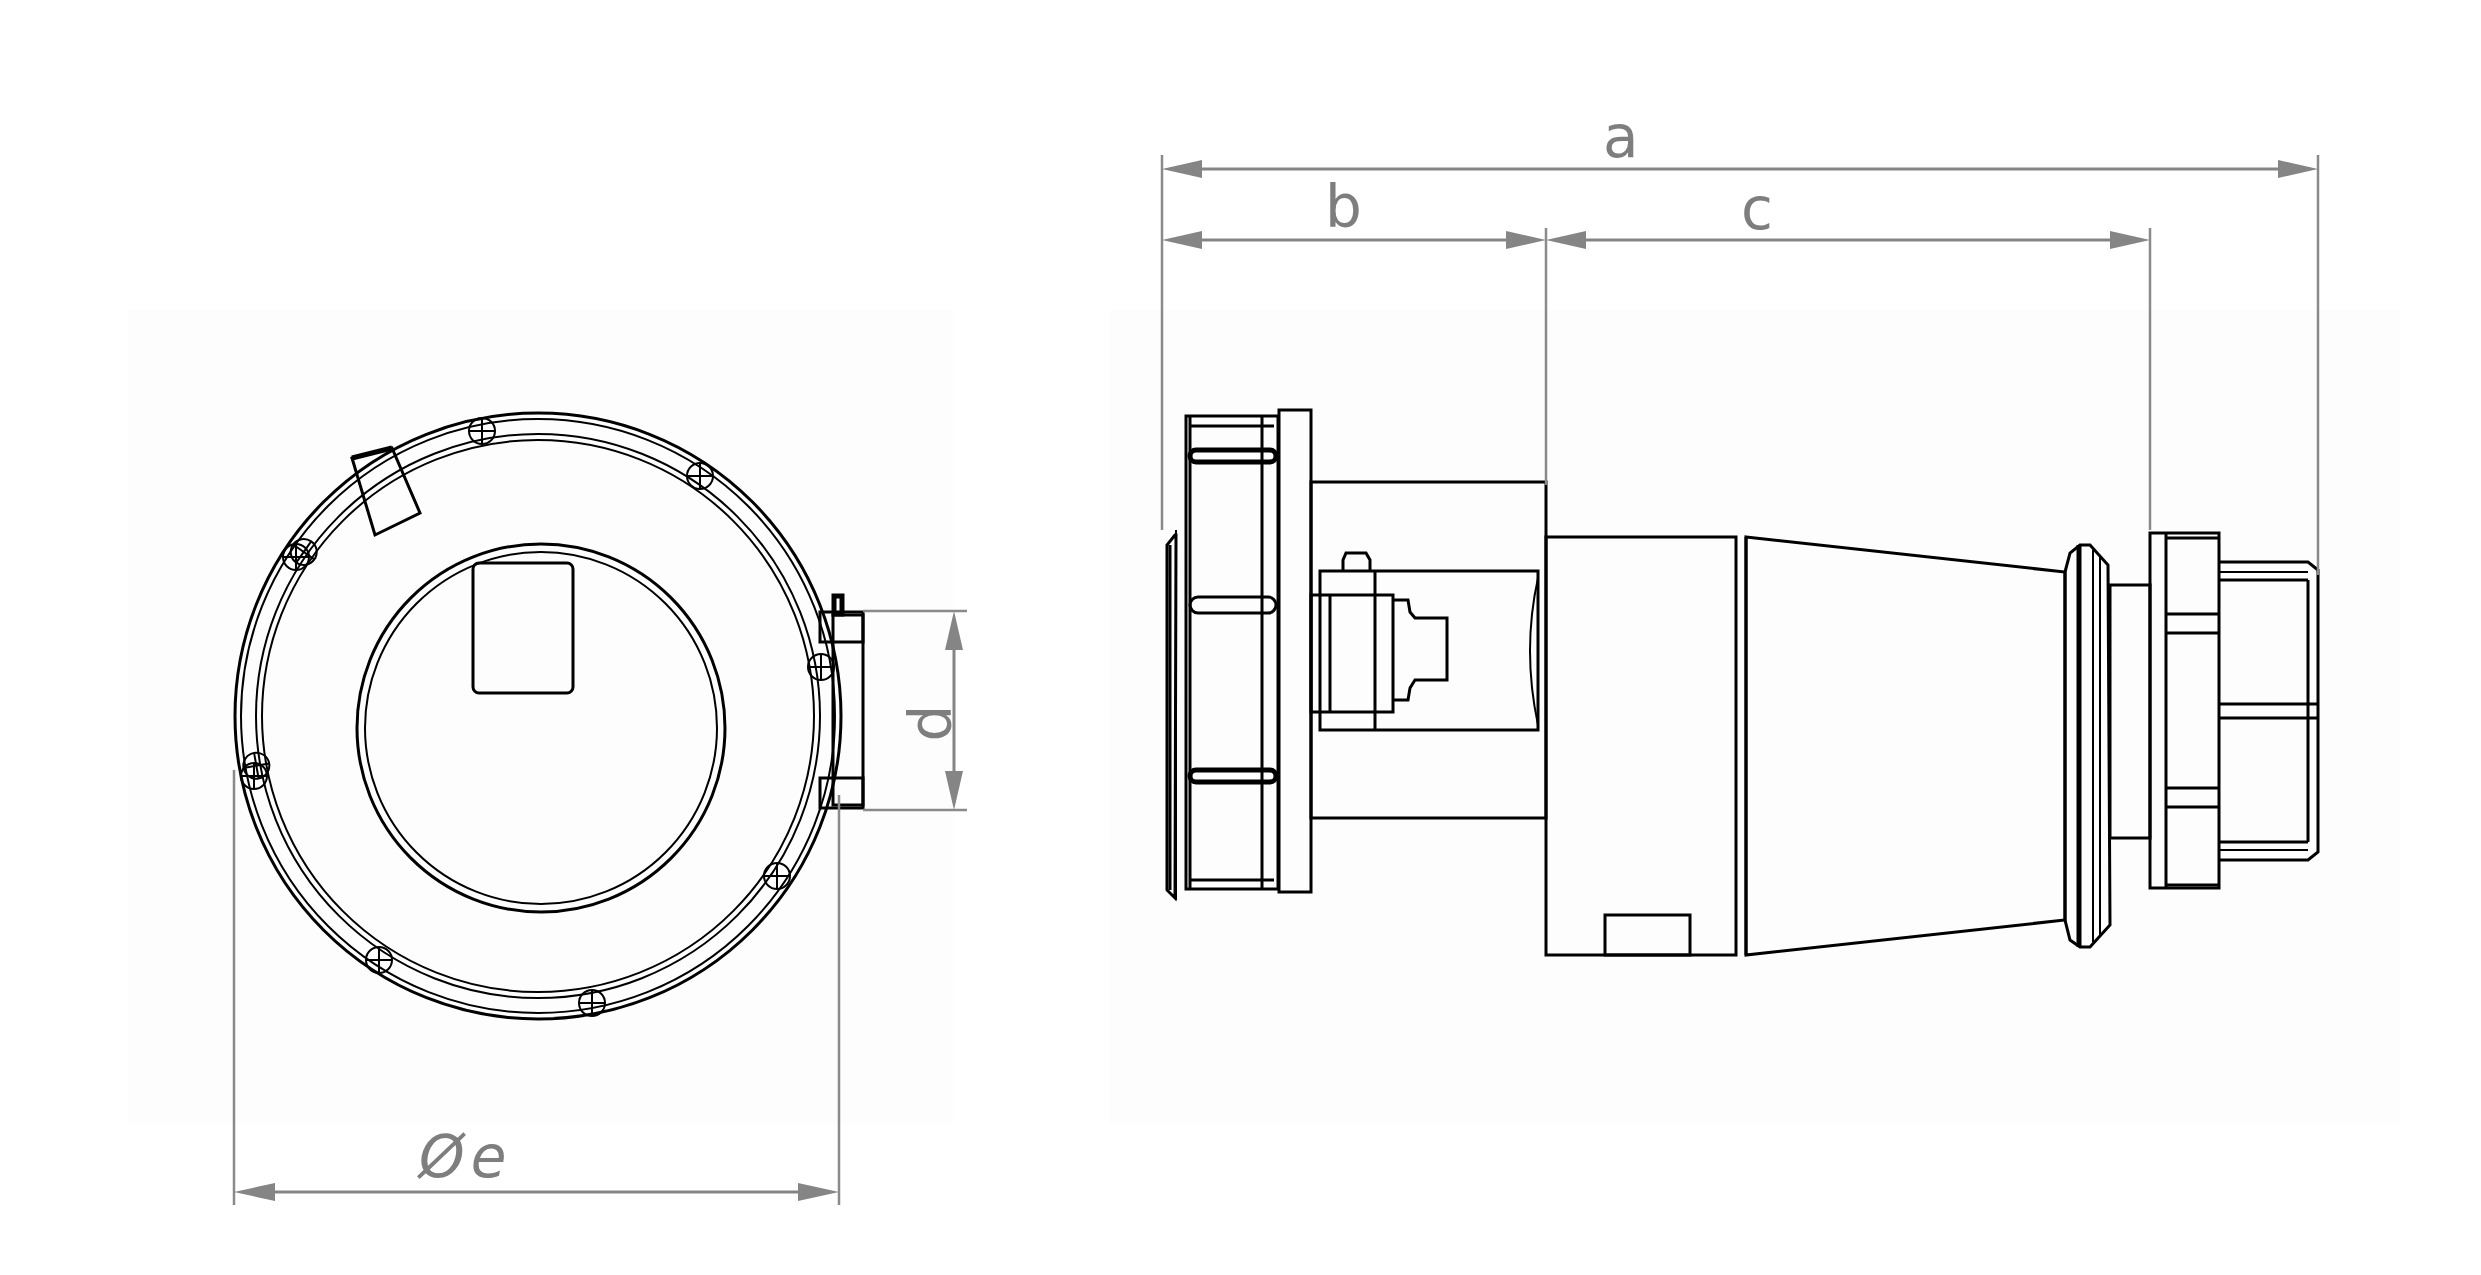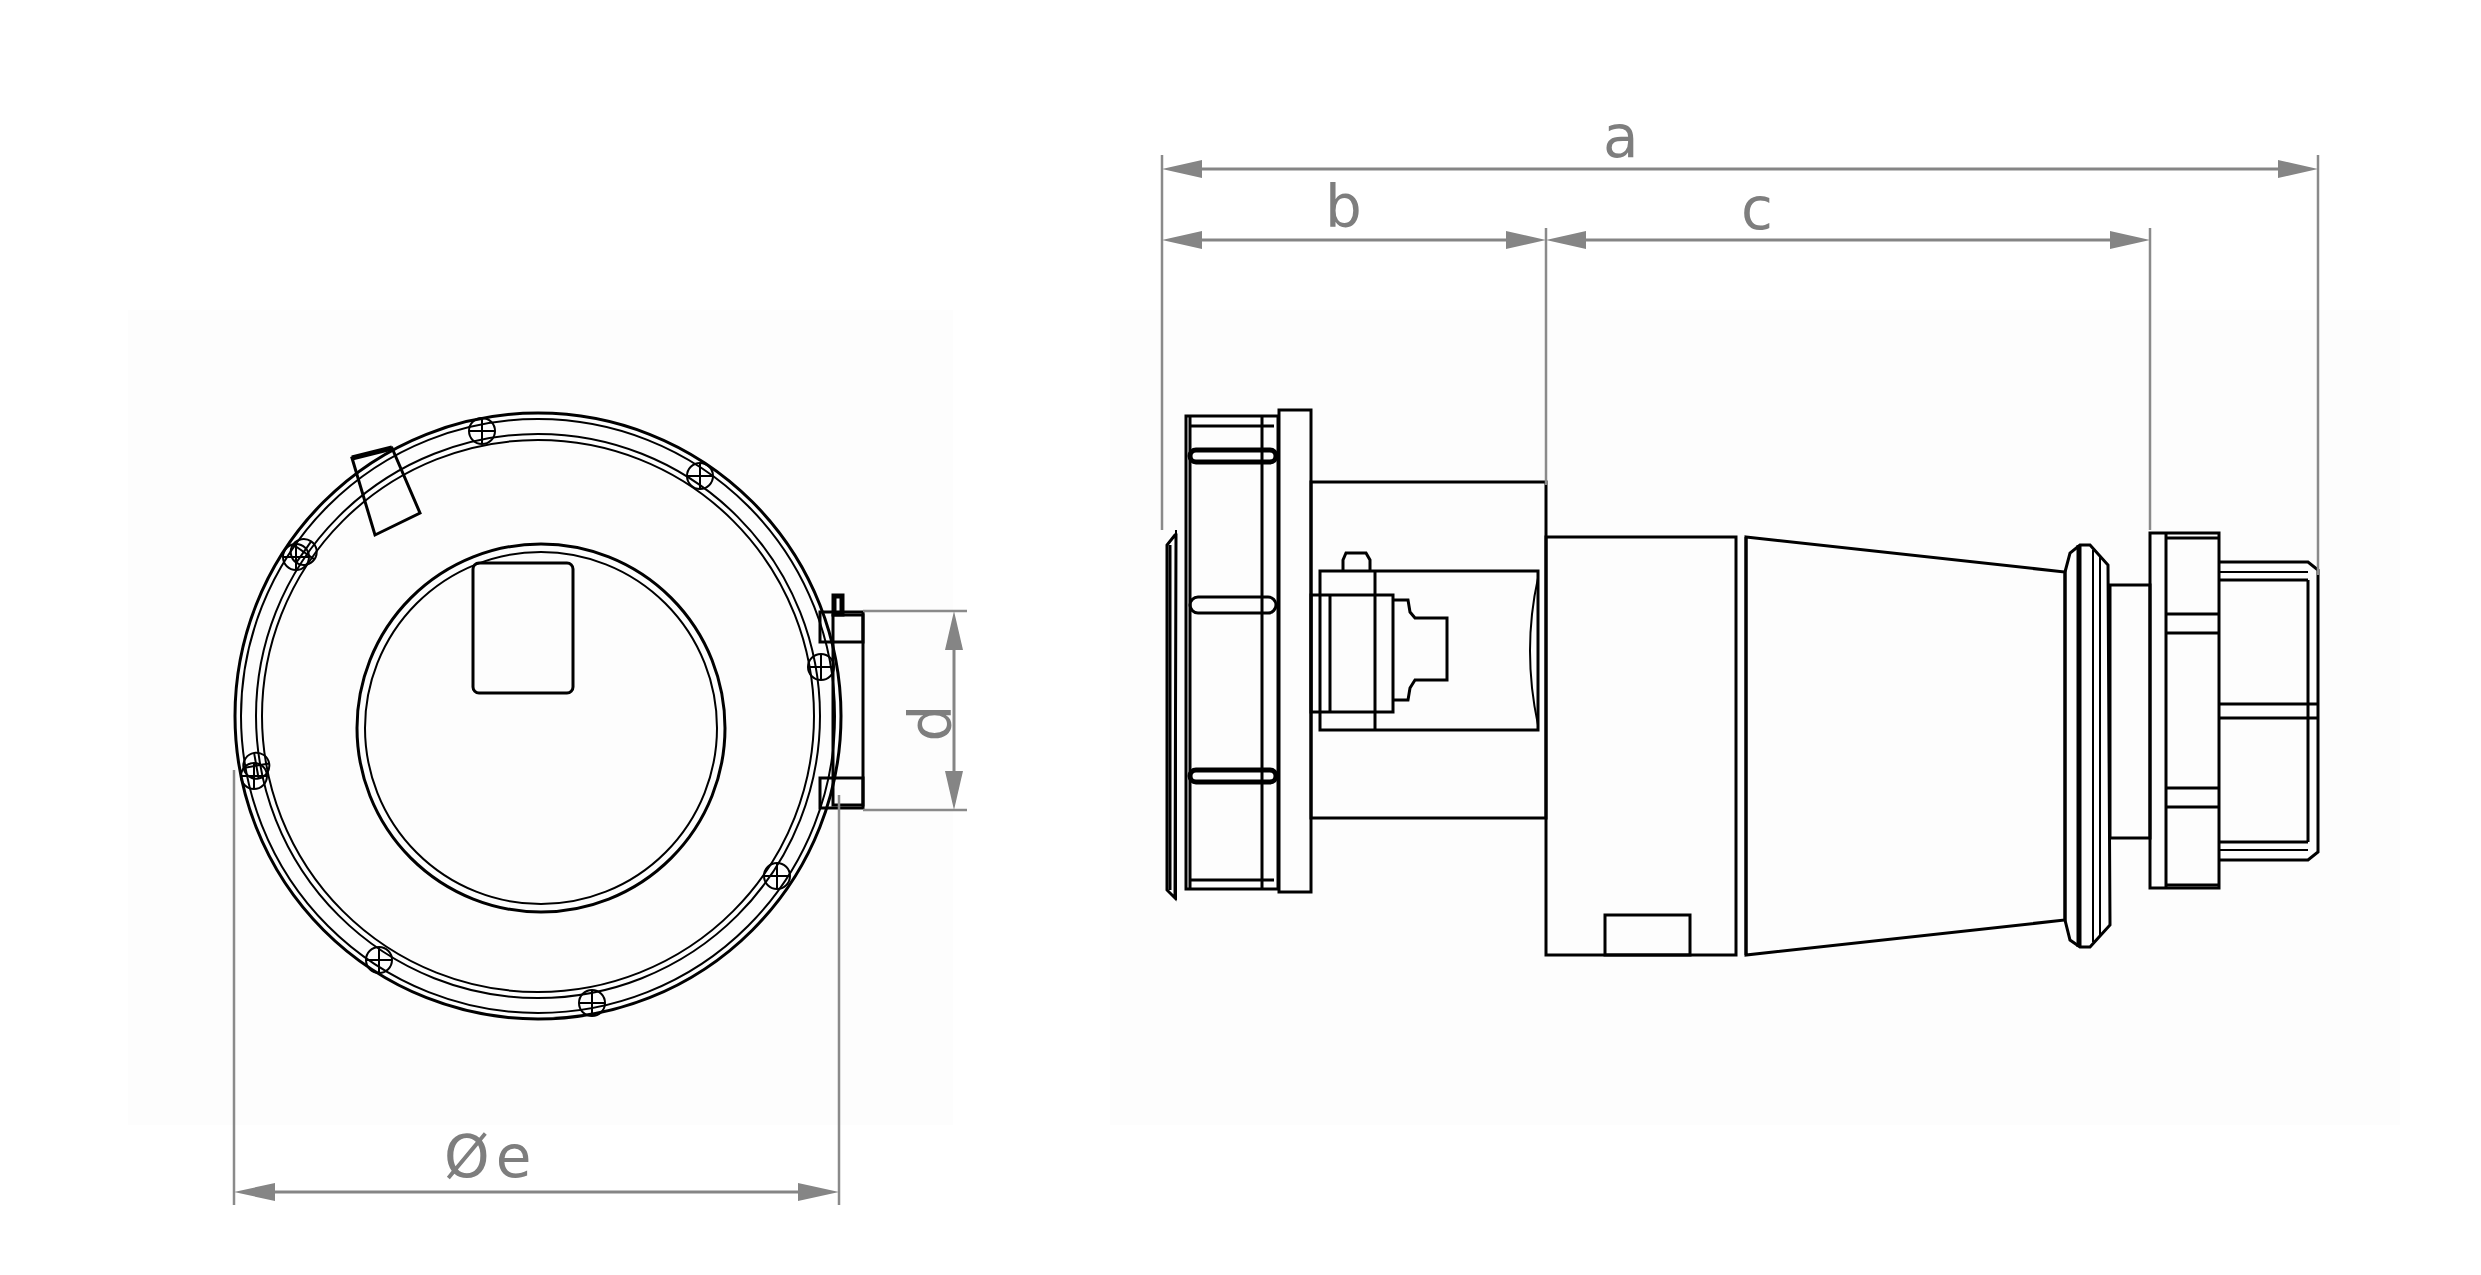--- a/index.html
+++ b/index.html
@@ -203,15 +203,15 @@
     <polygon class="arr" points="1546,240 1586,231 1586,249"></polygon>
     <polygon class="arr" points="2150,240 2110,231 2110,249"></polygon>
     <line class="ext" x1="2150" y1="228" x2="2150" y2="530"></line>
   </g>
 </svg>
 
 <div class="lbl-box" style="left:1603px; top:108px;">a</div>
 <div class="lbl-box" style="left:1325px; top:178px;">b</div>
 <div class="lbl-box" style="left:1741px; top:180px;">c</div>
 <div class="lbl-box" style="left:913px; top:694px; transform: rotate(-90deg); transform-origin: center;">d</div>
-<div class="lbl-box" style="left:444px; top:1128px;">
+<div class="lbl-box" style="left:419px; top:1128px;font-style:italic;">
   <span>Ø</span><span style="margin-left:6px;">e</span>
 </div>
 
 </body></html>

